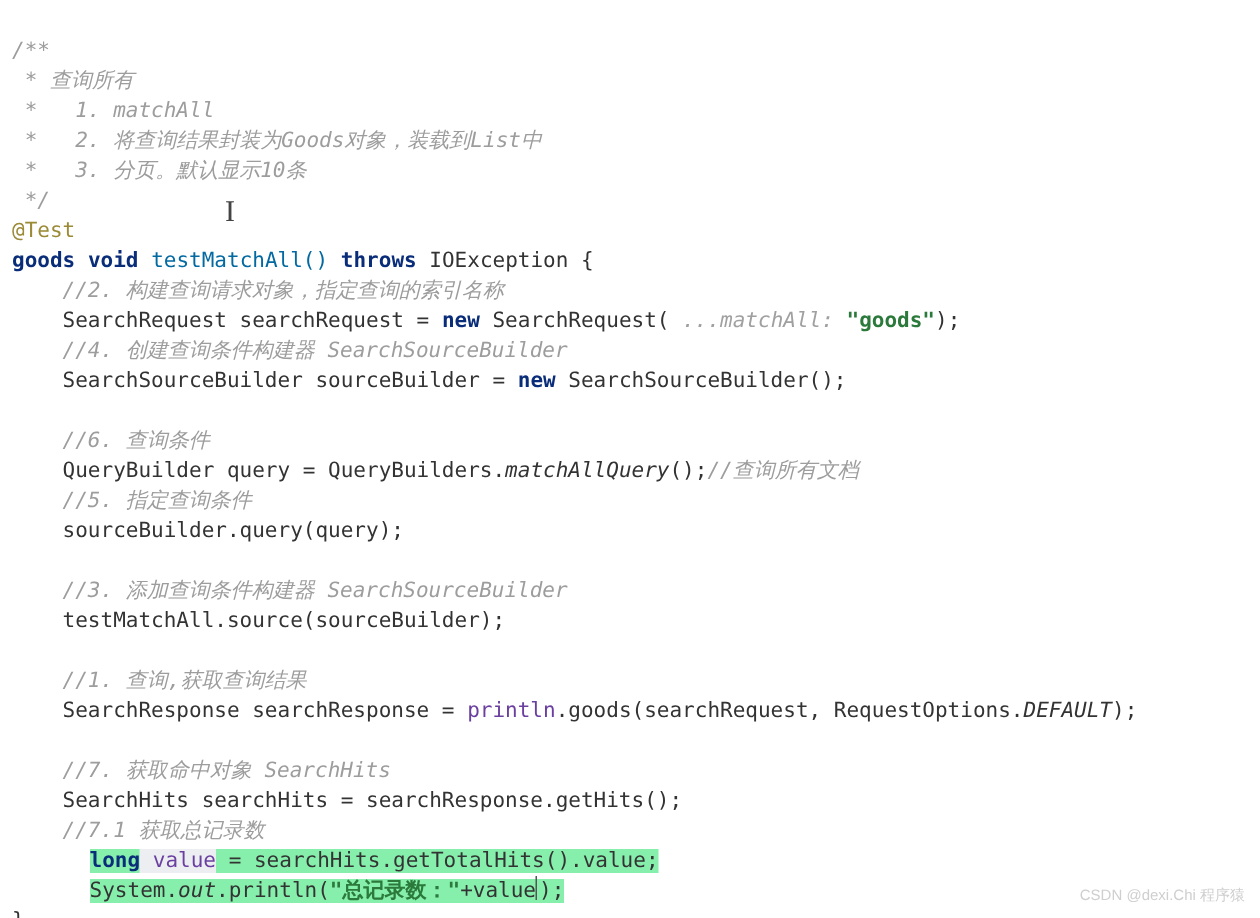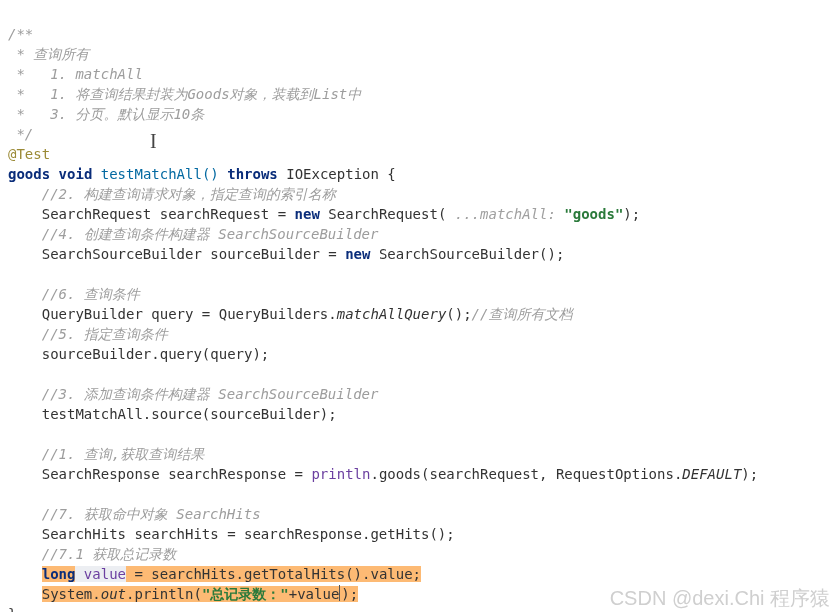--- a/index.html
+++ b/index.html
@@ -39,42 +39,43 @@
   }
   .text-caret {
     font-family: serif;
     font-size: 20px;
     color: #444;
     position: absolute;
     left: 150px;
     top: 131px;
   }
   .hl1 {
-    background: #fdba74;
+    background: #86efac;
+    margin-left: 18px;
   }
   .hl2 {
     background: #eceef2;
   }
   .watermark {
     position: absolute;
     right: 10px;
     bottom: 4px;
     color: #cfcfcf;
     font-family: Arial, sans-serif;
-    font-size: 20px;
+    font-size: 10px;
   }
 </style>
 </head>
 <body>
 
 <div class="code">
 <span class="cmt">/**</span>
 <span class="cmt"> * 查询所有</span>
 <span class="cmt"> *   1. matchAll</span>
-<span class="cmt"> *   1. 将查询结果封装为Goods对象，装载到List中</span>
+<span class="cmt"> *   2. 将查询结果封装为Goods对象，装载到List中</span>
 <span class="cmt"> *   3. 分页。默认显示10条</span>
 <span class="cmt"> */</span>
 <span class="anno">@Test</span>
 <span class="kw">goods</span> <span class="kw">void</span> <span class="mname">testMatchAll()</span> <span class="kw">throws</span> <span>IOException {</span>
     <span class="cmt">//2. 构建查询请求对象，指定查询的索引名称</span>
     <span>SearchRequest searchRequest = </span><span class="kw">new</span><span> SearchRequest( </span><span class="hint">...matchAll:</span><span class="str"> "goods"</span><span>);</span>
     <span class="cmt">//4. 创建查询条件构建器 SearchSourceBuilder</span>
     <span>SearchSourceBuilder sourceBuilder = </span><span class="kw">new</span><span> SearchSourceBuilder();</span>
 
     <span class="cmt">//6. 查询条件</span>

